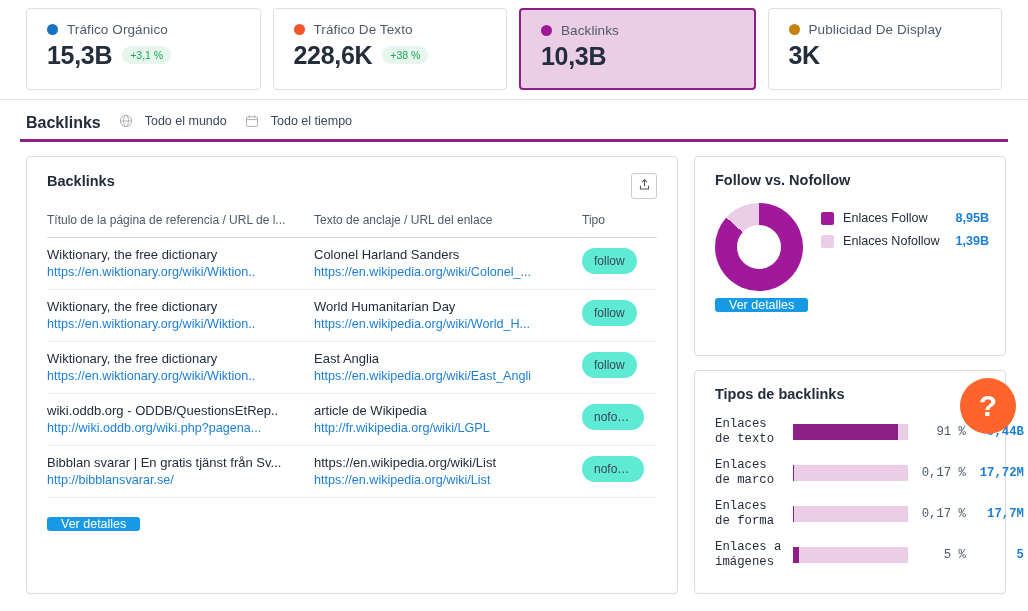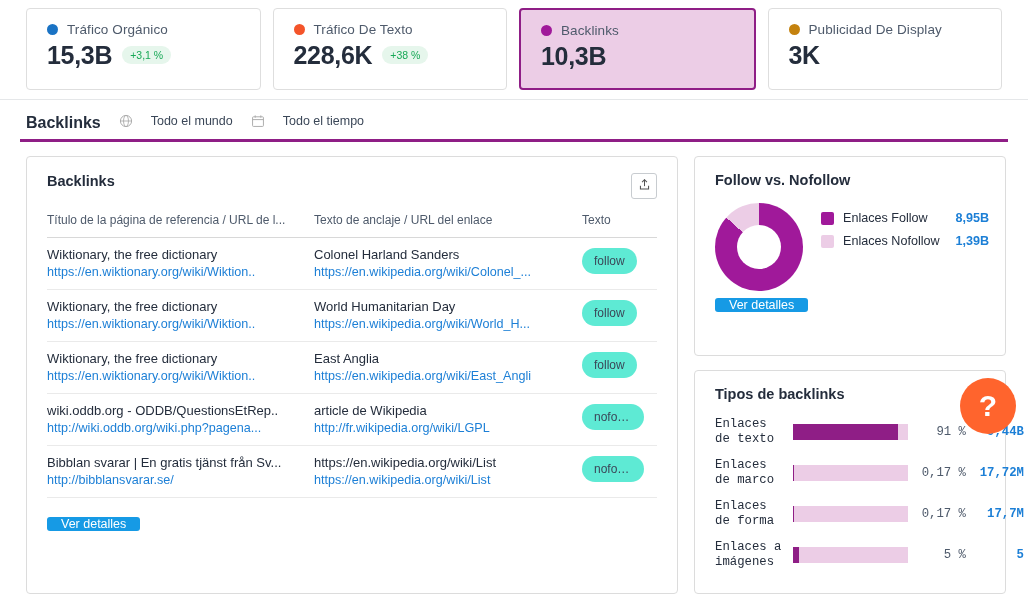--- a/index.html
+++ b/index.html
@@ -46,21 +46,21 @@
 
   
   .section-head {
     padding: 14px 26px 0 26px;
     display: flex;
     align-items: baseline;
     gap: 18px;
   }
   .section-title { font-size: 16px; font-weight: bold; color: #242d3c; }
   .filter-chip {
-    display: inline-flex; align-items: center; gap: 18px;
+    display: inline-flex; align-items: center; gap: 12px;
     font-size: 12.5px; color: #3b4758; cursor: pointer;
   }
   .chip-icon { width: 14px; height: 14px; display: inline-block; flex: none; opacity: .62; }
   .section-rule { margin: 7px 20px 0 20px; height: 3px; background: #8f1e86; }
 
   
   .main {
     display: flex;
     gap: 16px;
     padding: 14px 20px 0 26px;
@@ -244,21 +244,21 @@
             </svg>
           </span>
         </button>
       </div>
 
       <table class="bl">
         <thead>
           <tr>
             <th class="c1">Título de la página de referencia / URL de l...</th>
             <th class="c2">Texto de anclaje / URL del enlace</th>
-            <th class="c3">Texto</th>
+            <th class="c3">Tipo</th>
           </tr>
         </thead>
         <tbody>
           <tr>
             <td>
               <div class="cell-title">Wiktionary, the free dictionary</div>
               <div class="cell-url">https://en.wiktionary.org/wiki/Wiktion..</div>
             </td>
             <td>
               <div class="cell-title">Colonel Harland Sanders</div>

